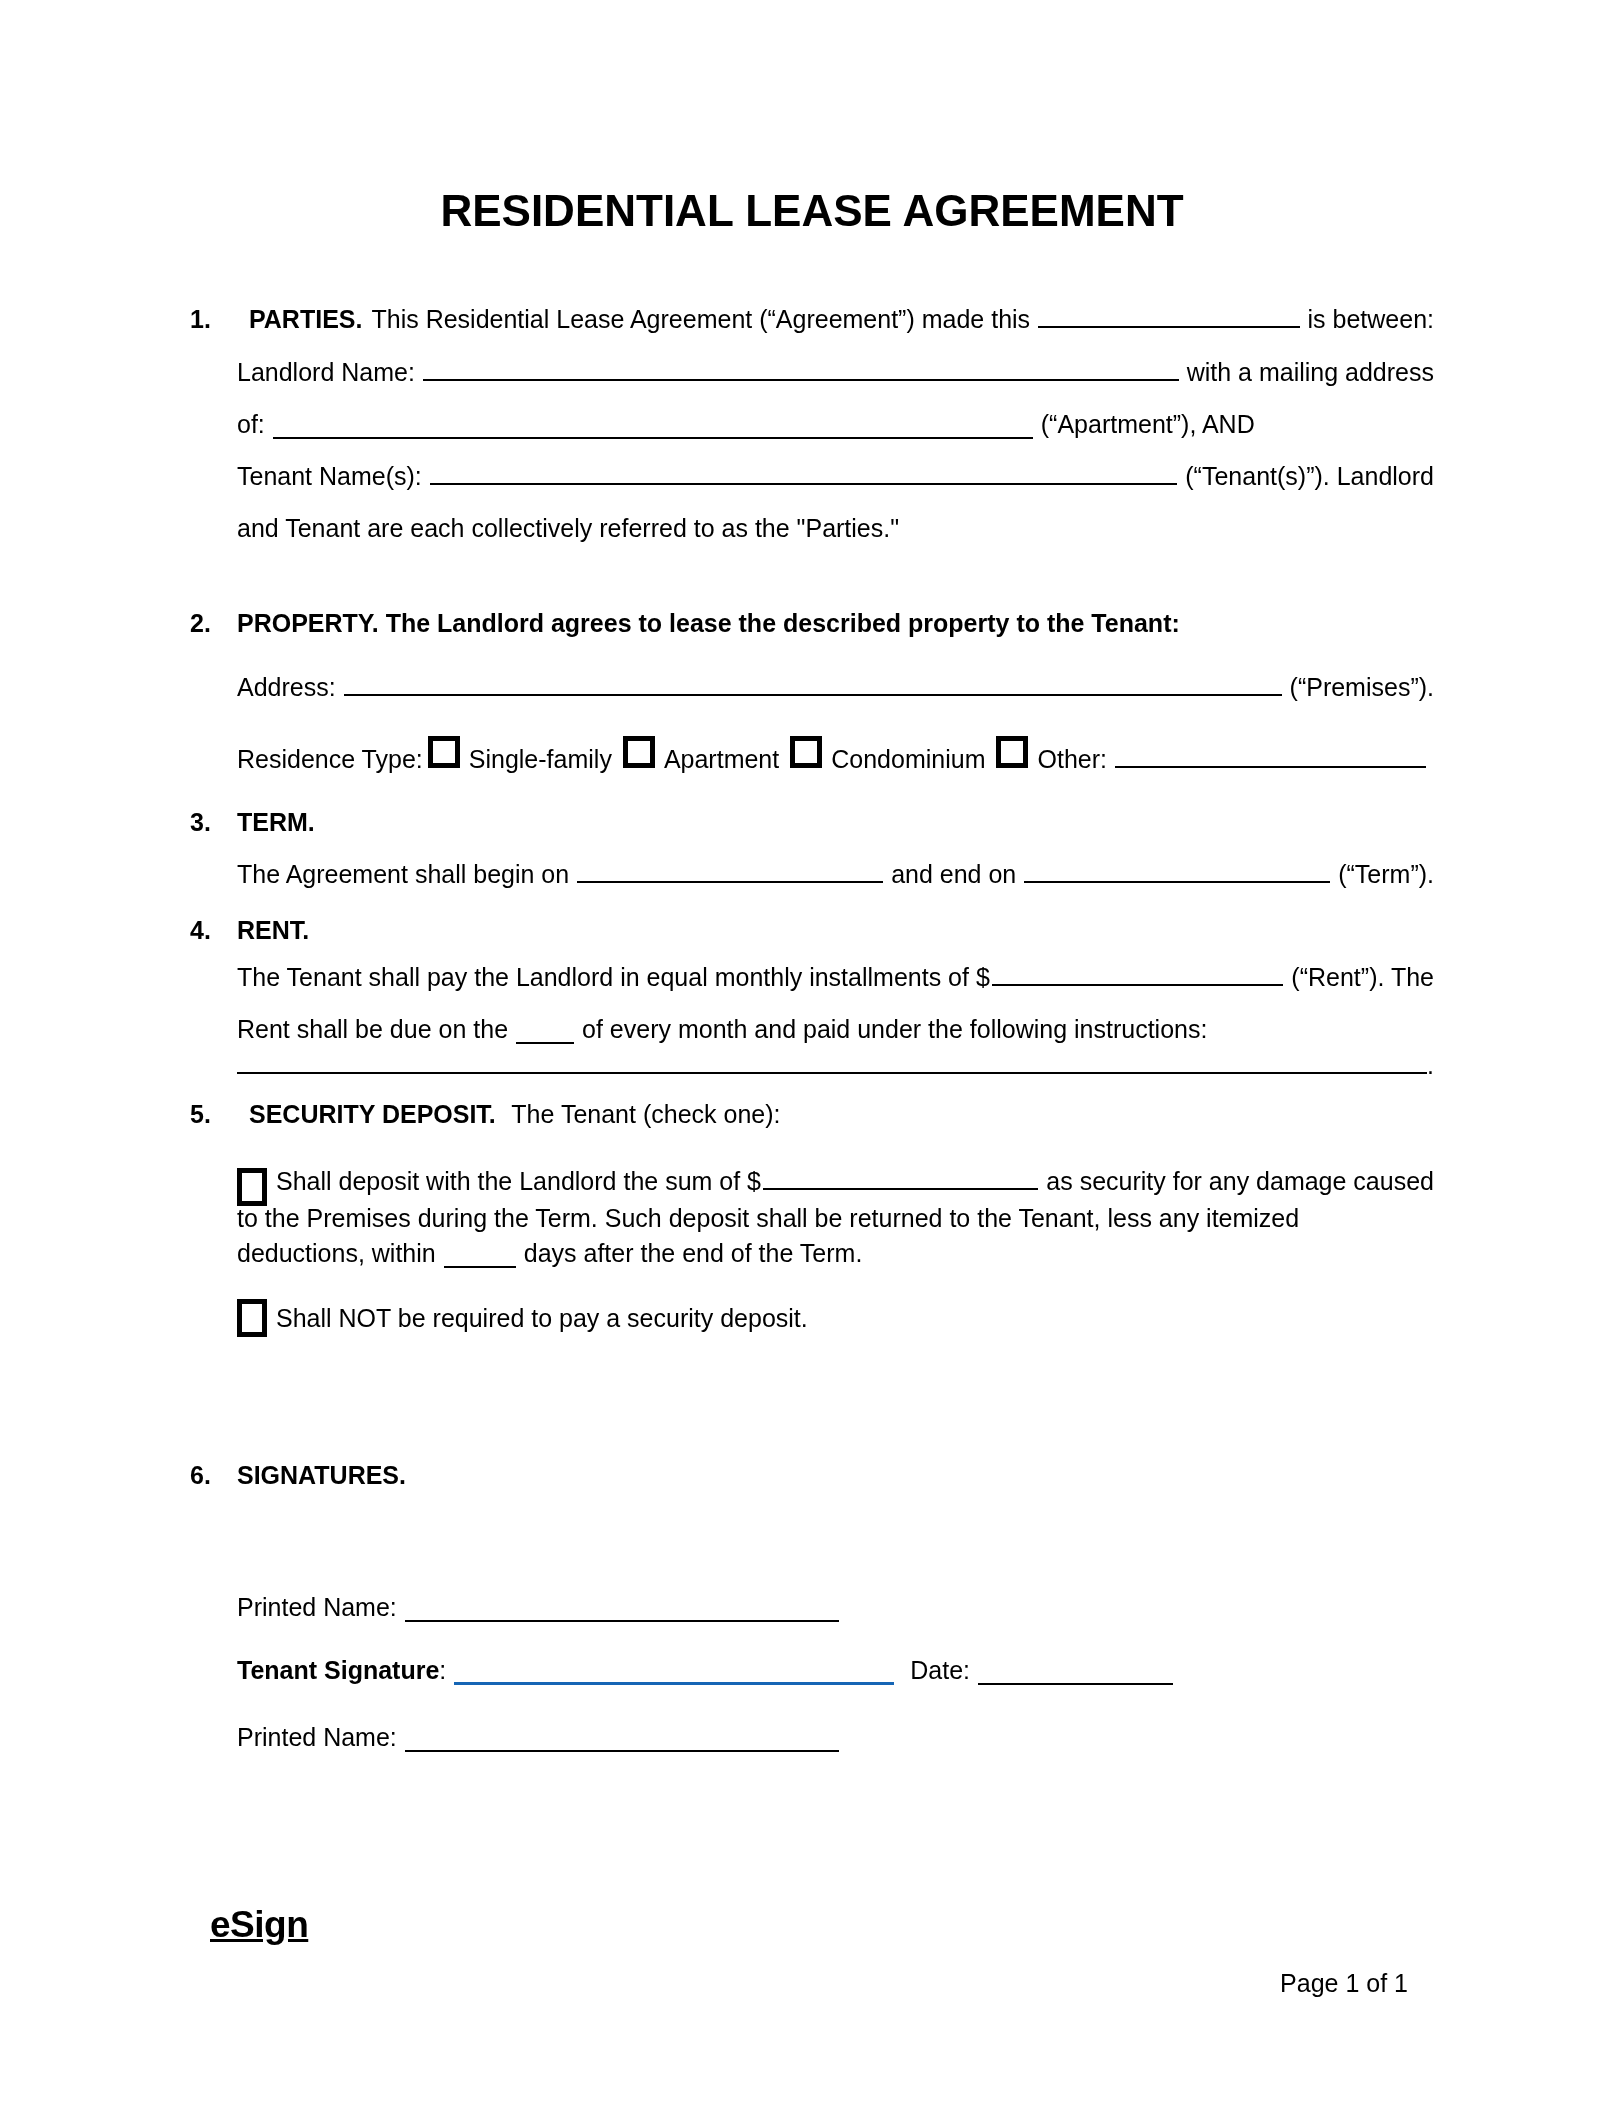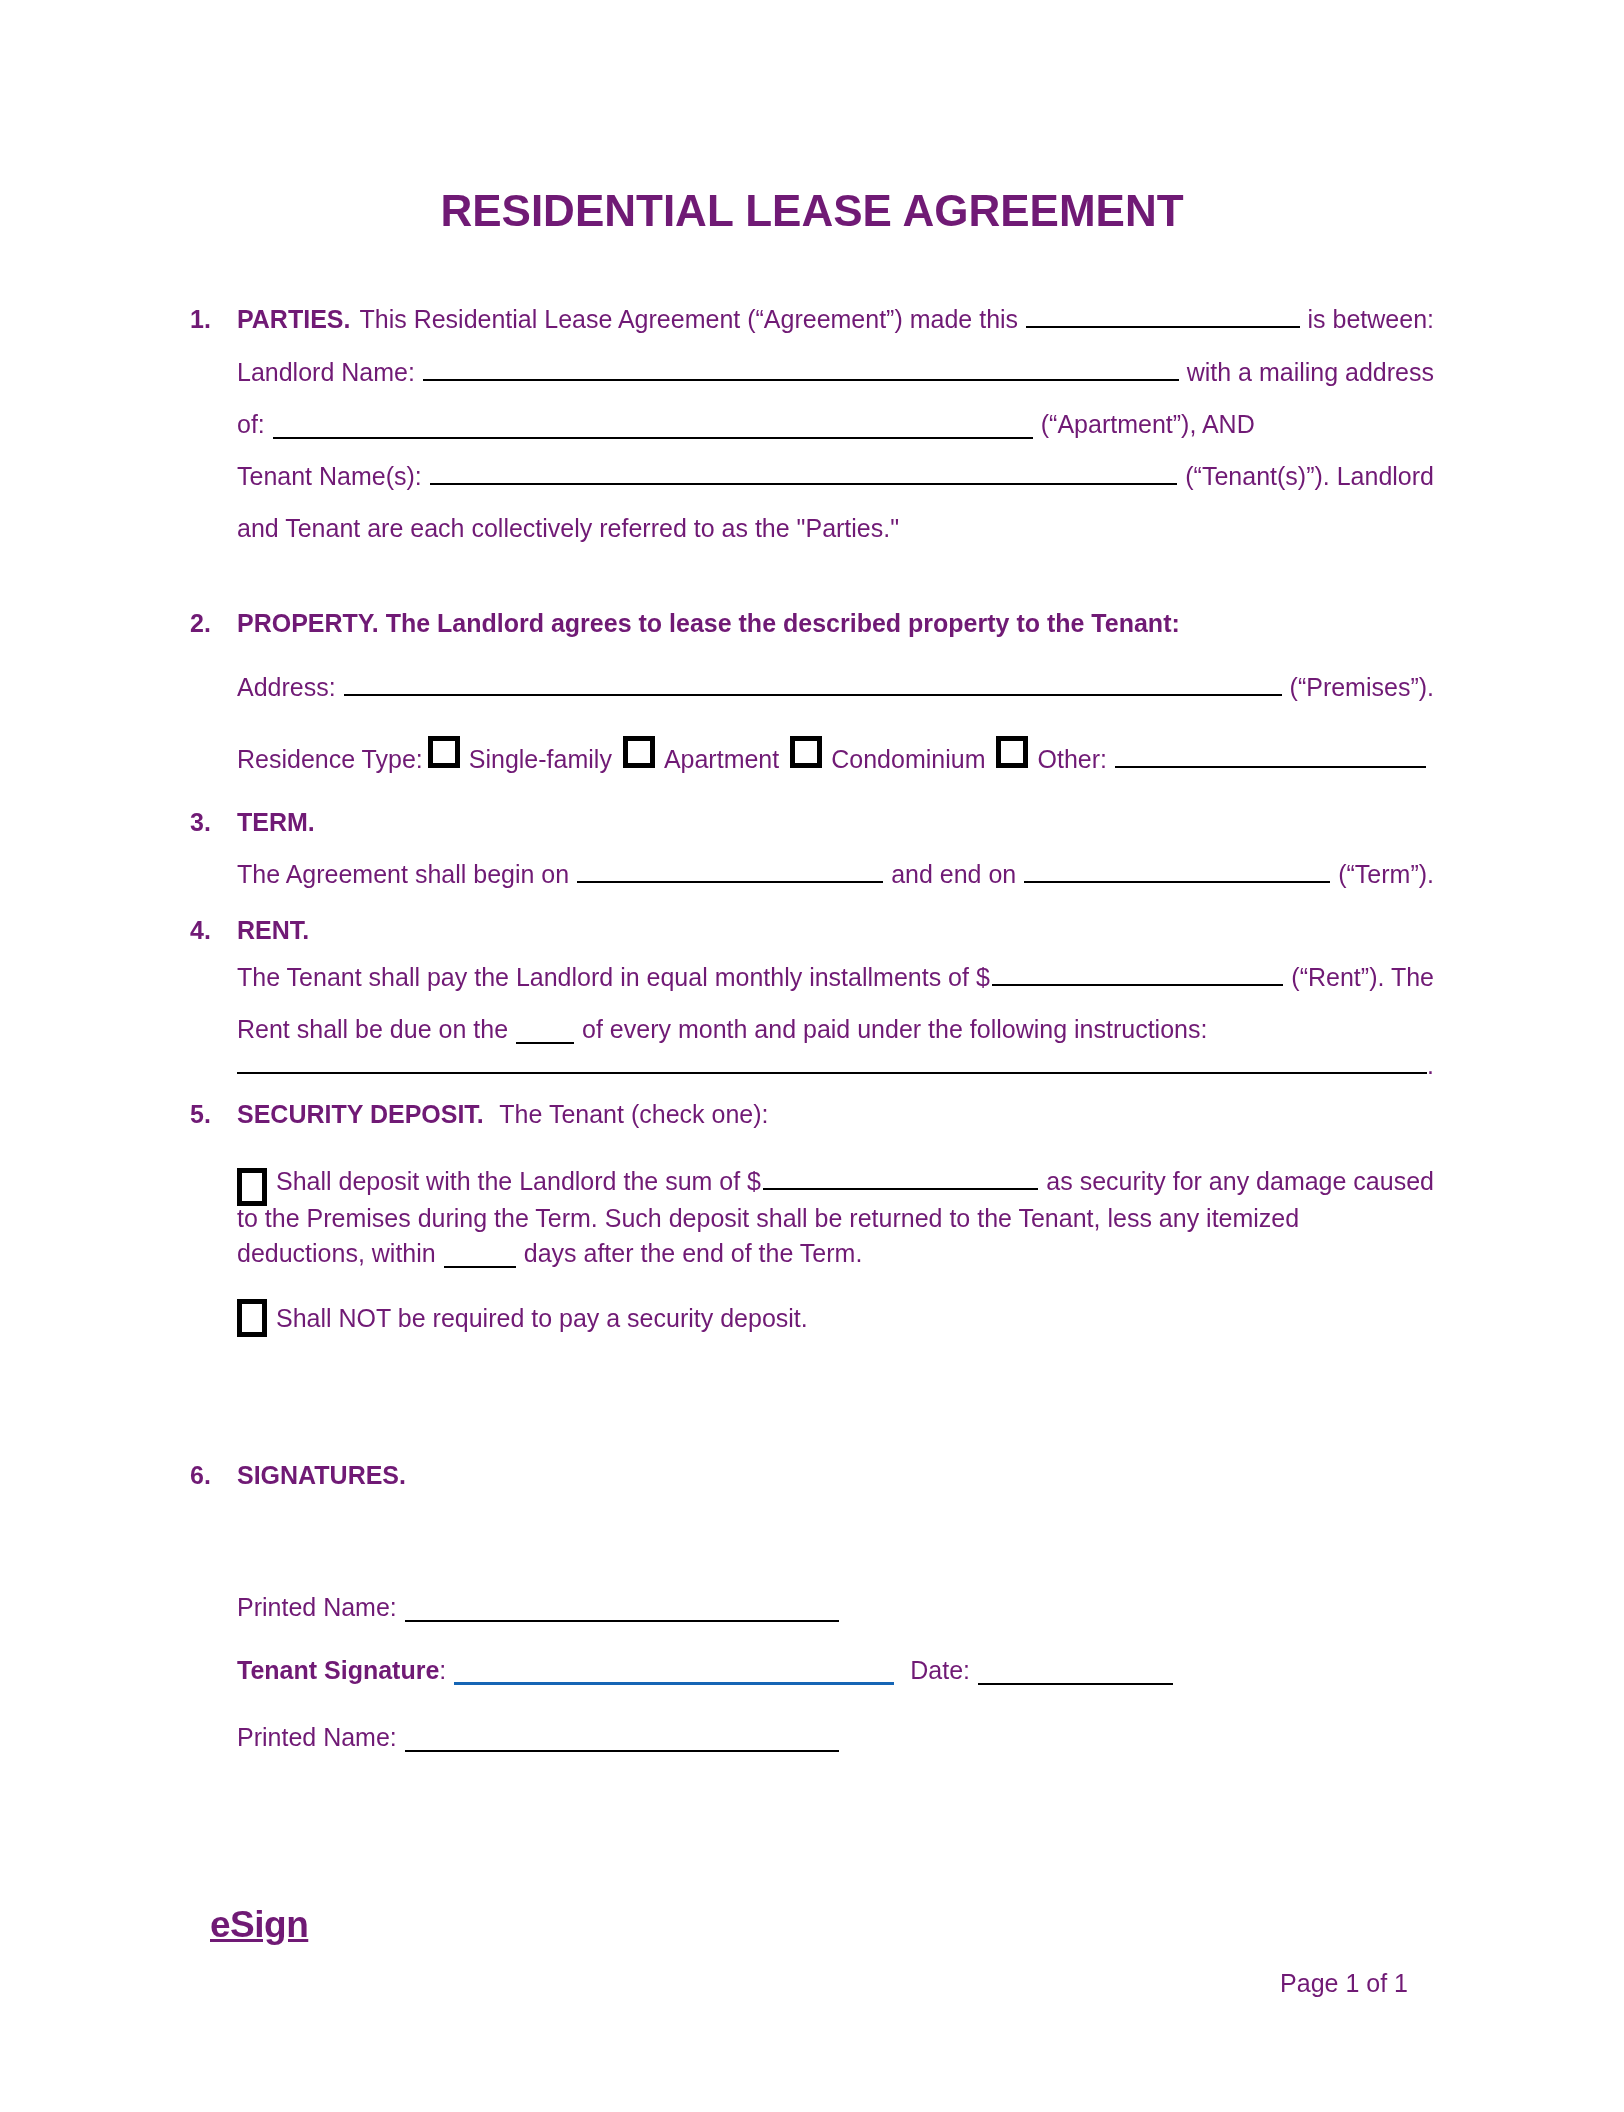--- a/index.html
+++ b/index.html
@@ -3,21 +3,21 @@
 <meta charset="utf-8">
 <title>Residential Lease Agreement</title>
 <style>
   html,body{margin:0;padding:0;background:#ffffff;}
   .page{
     position:relative;
     width:1624px;
     height:2112px;
     background:#ffffff;
     font-family:"Liberation Sans","DejaVu Sans",sans-serif;
-    color:#701a75;
+    color:#000000;
     overflow:hidden;
   }
   .title{
     position:absolute;
     top:186px; left:0; width:100%;
     text-align:center;
     font-size:44px;
     font-weight:bold;
     letter-spacing:0px;
     white-space:nowrap;
@@ -33,21 +33,21 @@
   .line{
     position:absolute;
     left:237px;
     width:1197px;
     font-size:25px;
     line-height:30px;
     white-space:nowrap;
   }
   .f{display:flex;align-items:baseline;}
   .bd{font-weight:bold;}
-  .mr{margin-right:9px;}
+  .mr{margin-right:9px;margin-left:12px;}
   
   .b{
     display:inline-block;
     height:20px;
     border-bottom:2px solid #000000;
     vertical-align:-6px;
     margin:0 8px;
   }
   .f .b{margin-bottom:-6px;vertical-align:baseline;}
   .b.grow{flex:1 1 150px;min-width:60px;}

